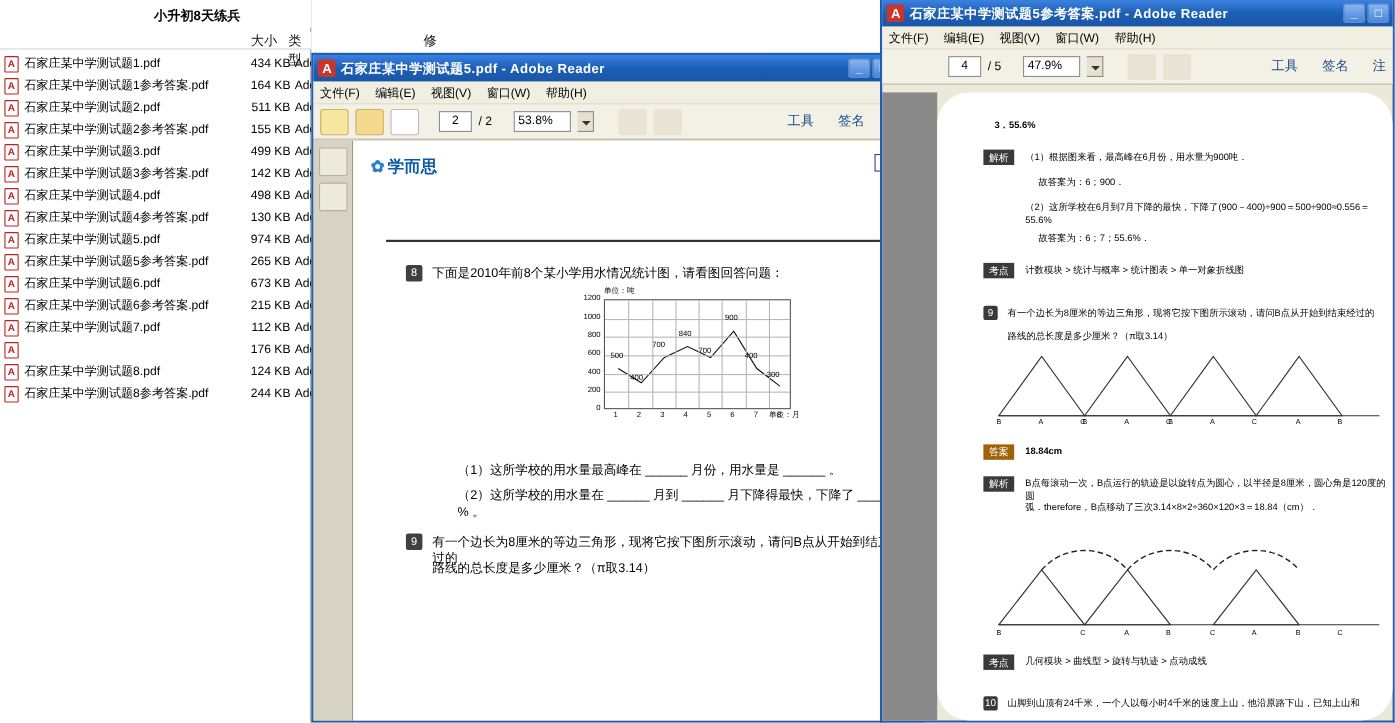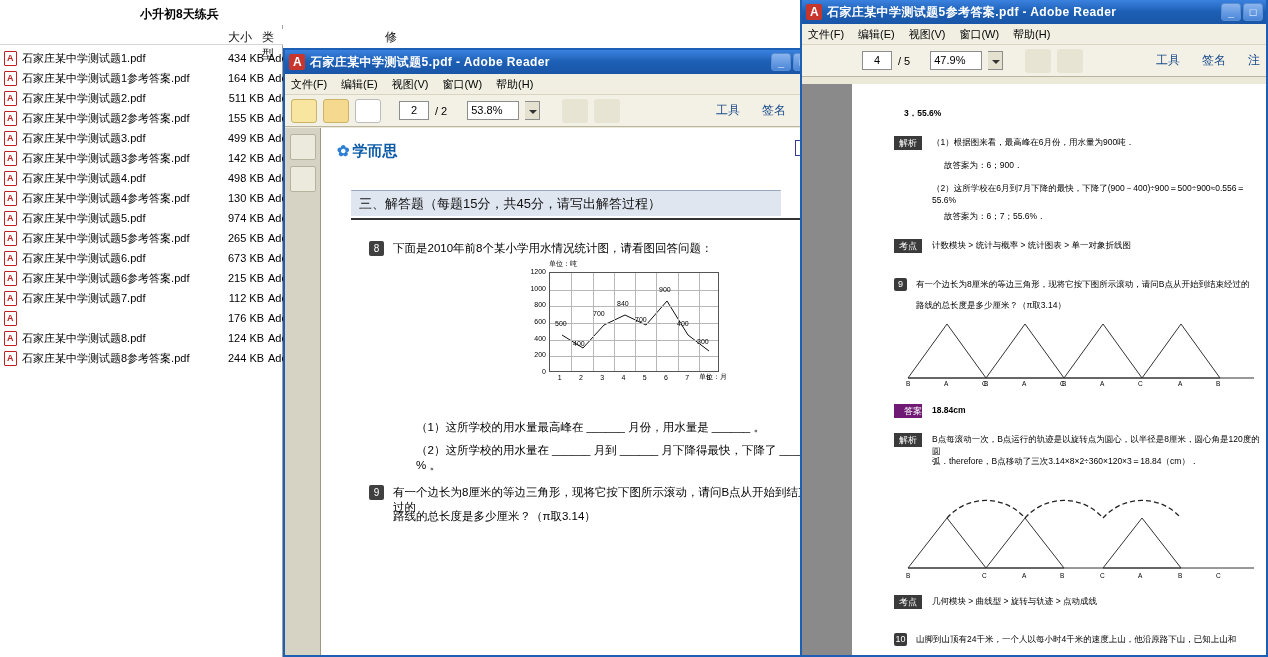--- a/index.html
+++ b/index.html
@@ -212,31 +212,31 @@
   .tri-row { position: absolute; left: 175px; top: 525px; width: 320px; height: 85px; }
 
   
   .reader-right {
     position: absolute; left: 800px; top: 0; width: 468px; height: 657px;
     border: 2px solid #1c5fb4; border-top: none;
     background: #ece9d8;
   }
   .rt-doc {
     position: absolute; left: 50px; top: 84px; right: 0; bottom: 0;
-    background: #ffffff; overflow: hidden;
+    background: #ffffff; overflow: hidden; border-radius: 29px;
   }
   .rt-left-strip {
     position: absolute; left: 0; top: 84px; width: 50px; bottom: 0;
     background: #8a8a8a;
   }
   .tagbox {
     position: absolute; width: 28px; height: 14px; background: #3a3a3a;
     color: #fff; font-size: 9px; text-align: center; line-height: 14px;
   }
-  .tagbox.ans { background: #701a75; text-align: right; }
+  .tagbox.ans { background: #a16207; }
   .rline { position: absolute; font-size: 8.5px; color: #000; }
   .rline.b { font-weight: bold; }
   .rnum {
     position: absolute; width: 13px; height: 13px; background: #3a3a3a;
     color: #fff; font-size: 9px; text-align: center; line-height: 13px;
     border-radius: 2px;
   }
 </style>
 </head>
 <body>
@@ -397,21 +397,20 @@
     <div class="doc-area">
       <div class="navpane">
         <div class="navbtn"></div>
         <div class="navbtn"></div>
       </div>
 
       <div class="page-canvas">
         <div class="logo">学而思</div>
         <div class="corner-mark"></div>
 
-        <div class="sec-title">三、解答题（每题15分，共45分，请写出解答过程）</div>
         <div class="sec-underline"></div>
 
         <div class="qnum" style="left:48px; top:113px;">8</div>
         <div class="qtext" style="left:72px; top:113px;">下面是2010年前8个某小学用水情况统计图，请看图回答问题：</div>
 
         <div class="graph">
           <div class="unit-top">单位：吨</div>
           <div class="gridwrap" id="chart-grid">
             <svg width="170" height="100" style="position:absolute;left:0;top:0;">
               <polyline points="12,62 33,75 54,52 75,42 96,52 117,28 138,62 159,78" fill="none" stroke="#111" stroke-width="1"></polyline>

